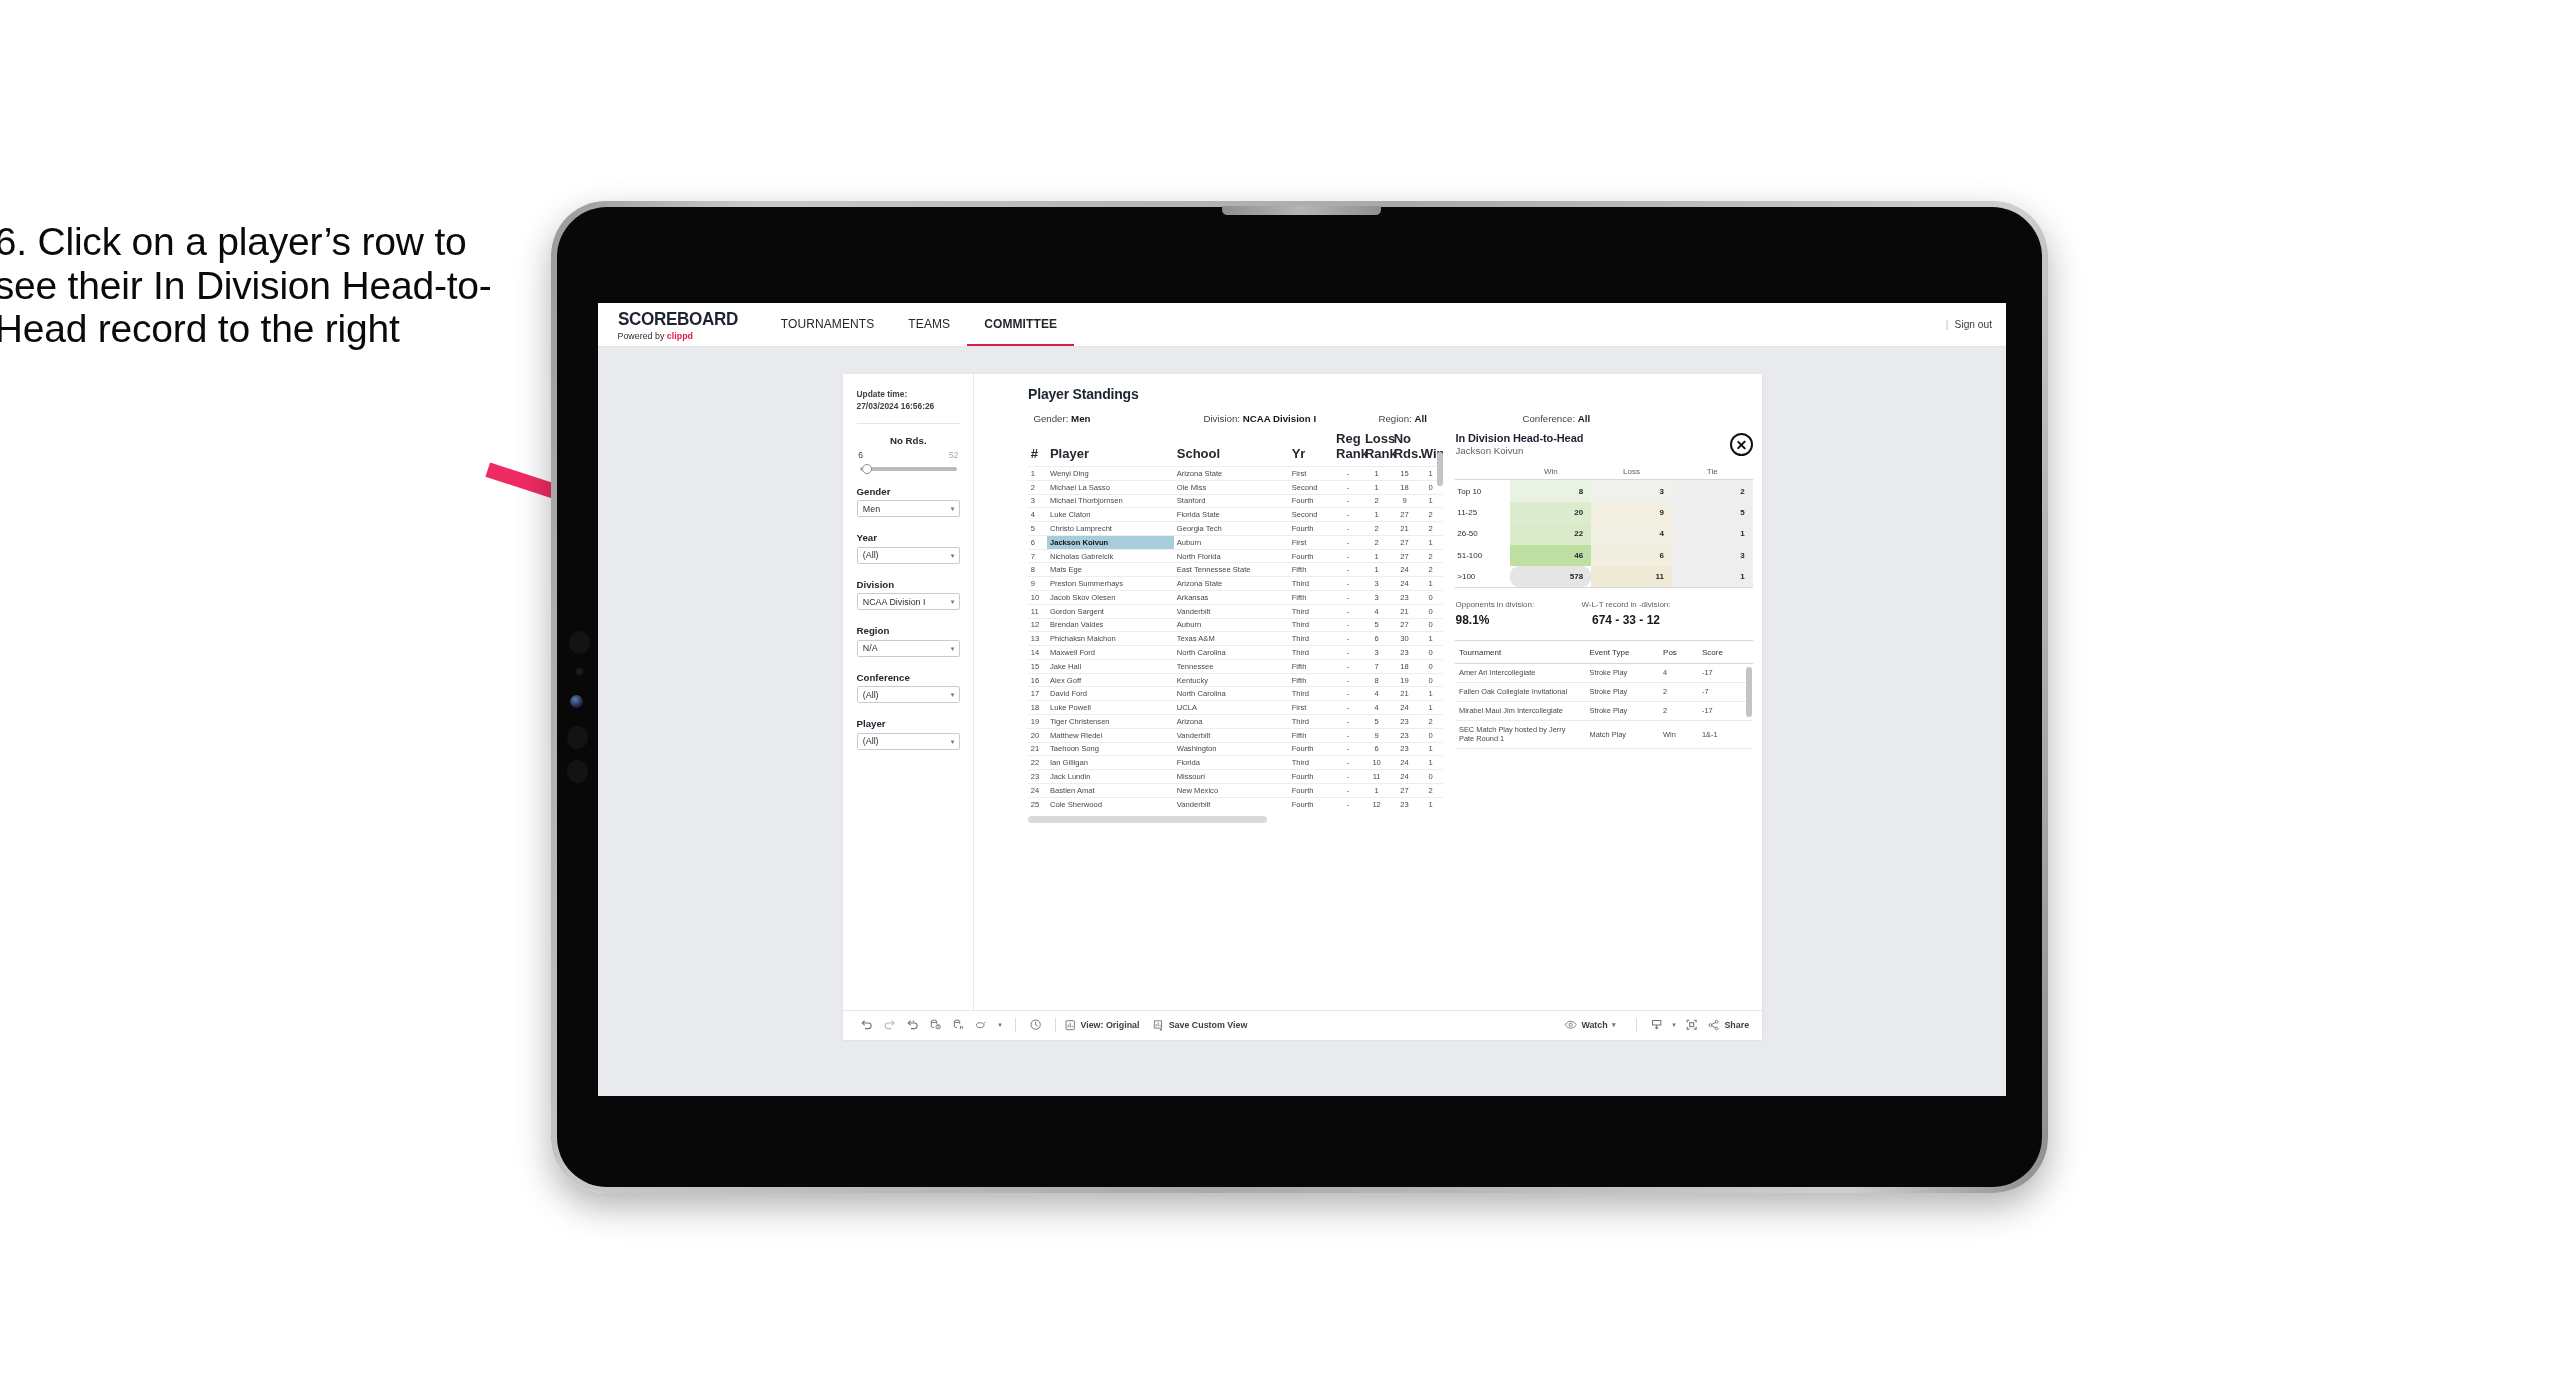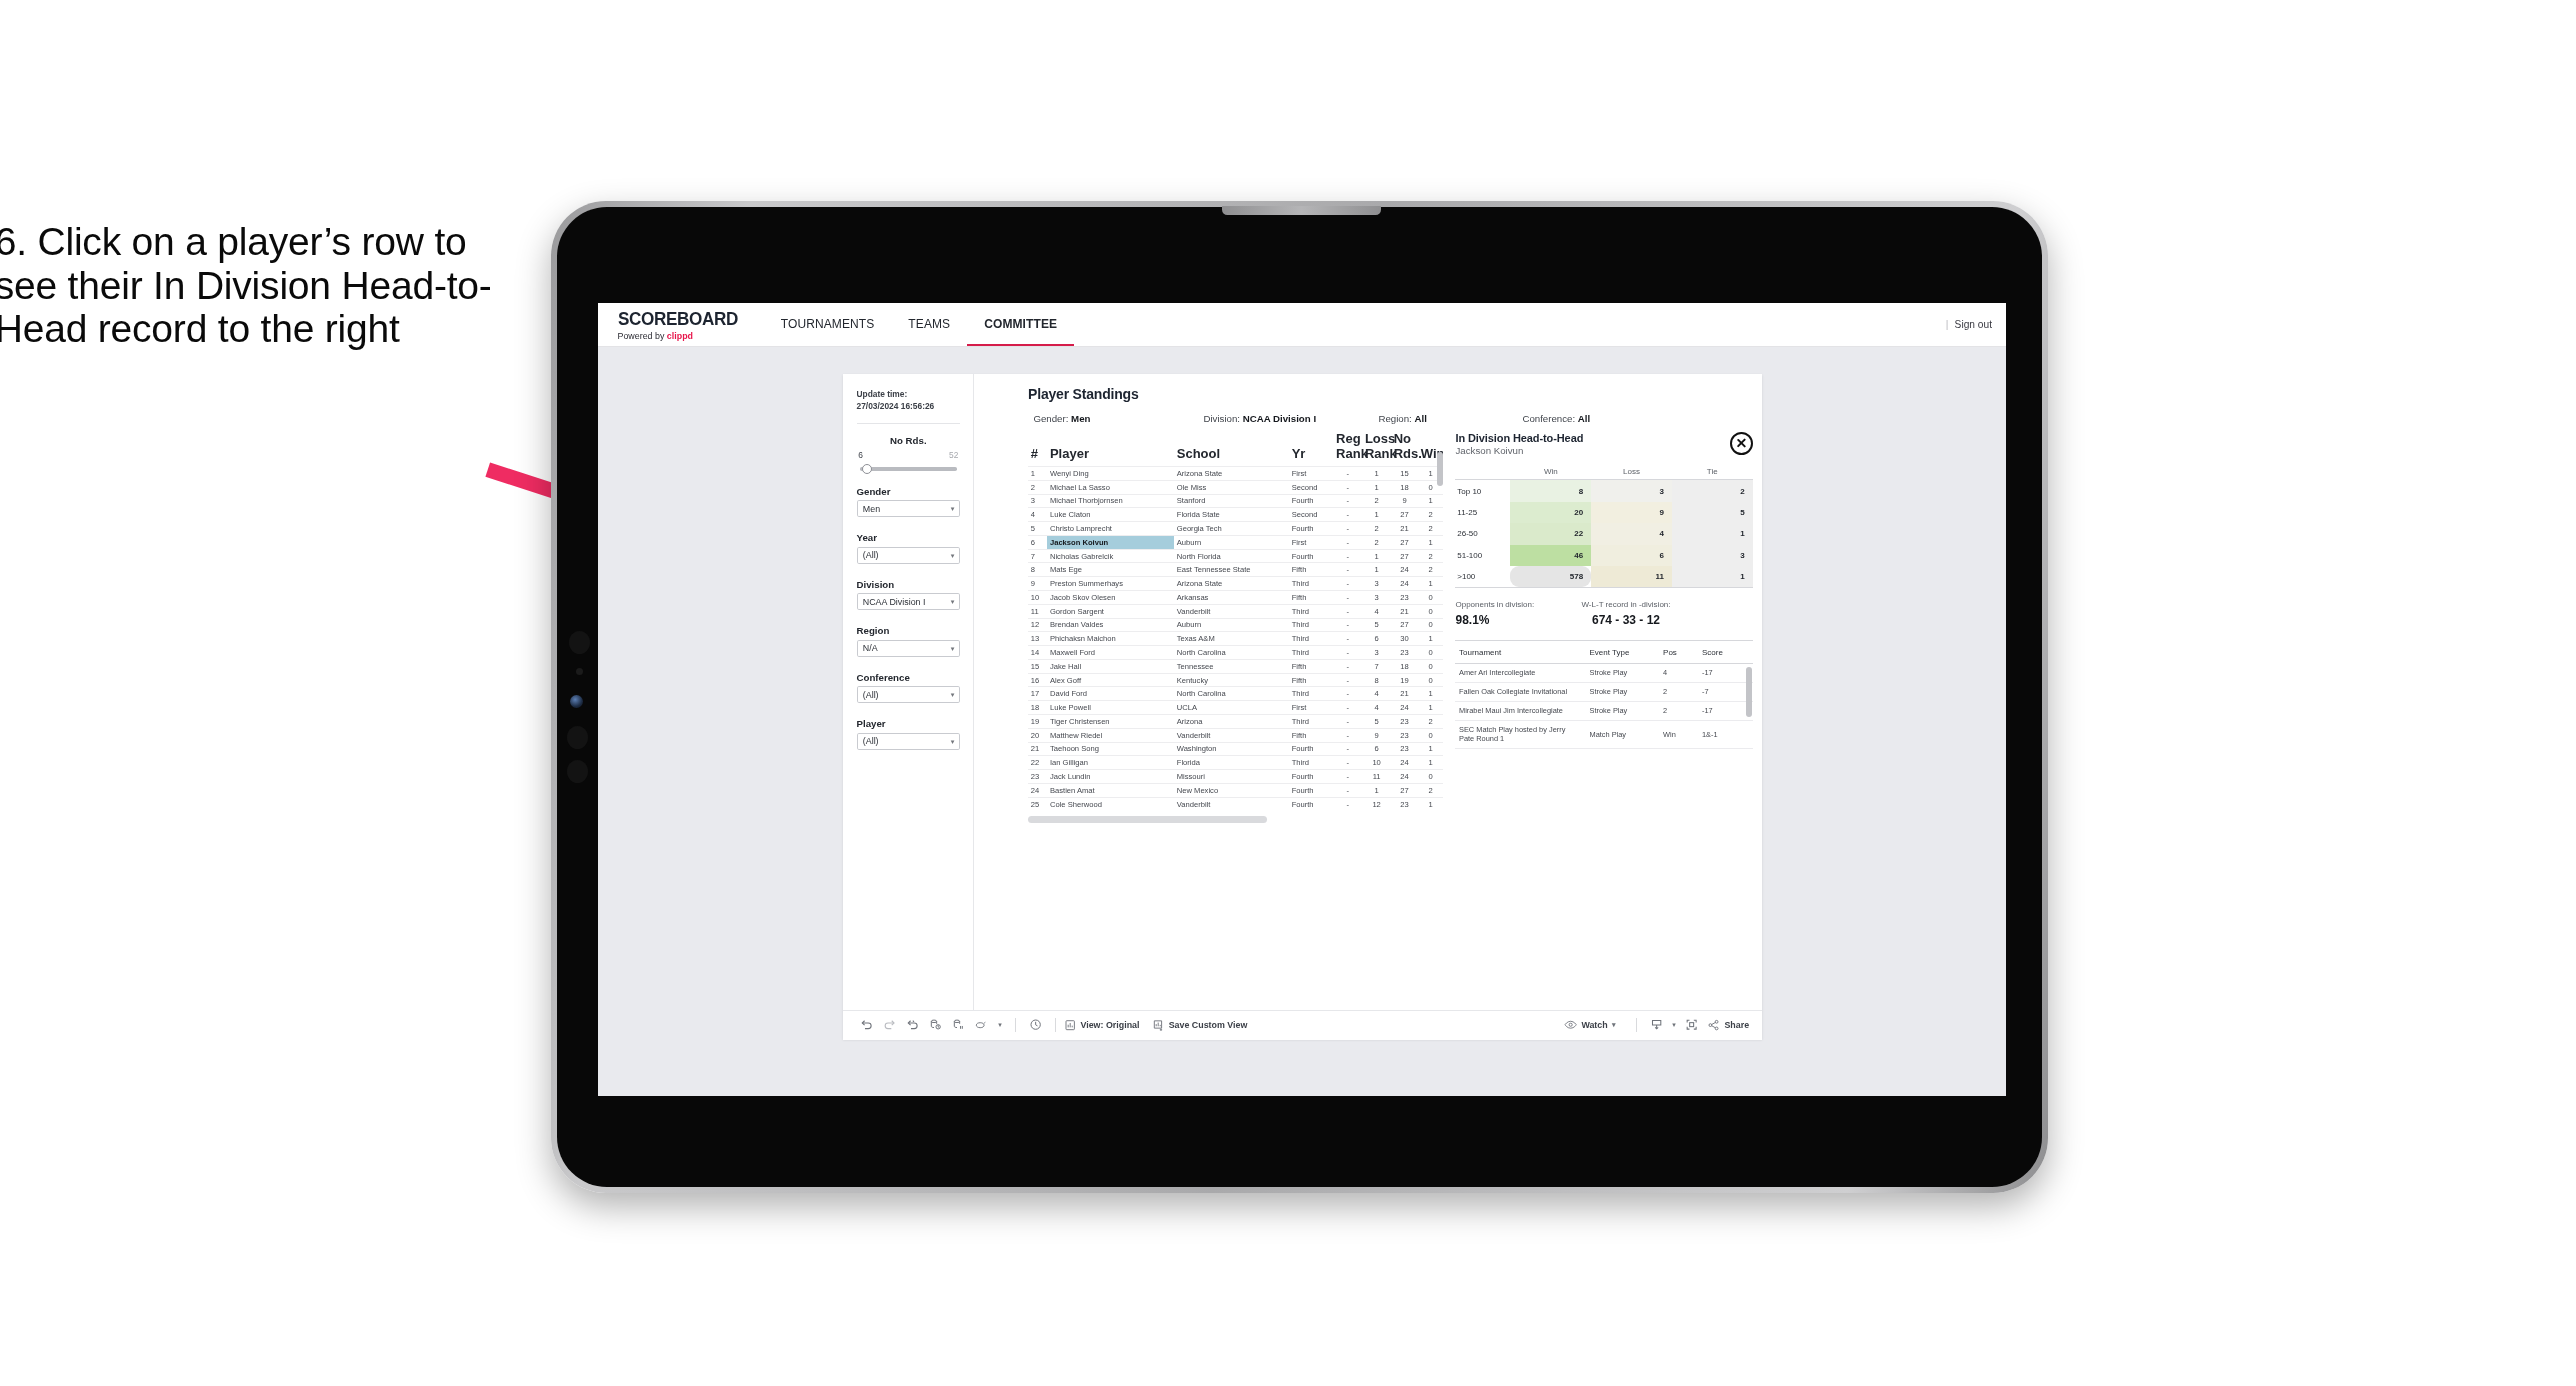--- a/index.html
+++ b/index.html
@@ -127,21 +127,21 @@
   .c-yr { width: 41px; } .c-rr { width: 26.6px; text-align:center; } .c-cr { width: 26.6px; text-align:center; }
   .c-nr { width: 25px; text-align:center; } .c-w { width: 23px; text-align:center; }
   td.ctr { text-align: center; }
   tr.sel td.pl-cell { background:#a5cddc; color:#15181d; font-weight: 600; }
   .tbl-scroll { position: relative; overflow: hidden; }
   .vscroll { position:absolute; right:0; top: 19.5px; width: 6.2px; height: 34px; background:#c3c4c8; border-radius: 3.5px; }
   .hscroll { height: 7px; background:#d9dadd; width: 239px; border-radius: 3.5px; margin-top: 5.3px; }
 
   
   .detail { flex:1; display:flex; flex-direction:column; min-width:0; position: relative; }
-  .detail-hd { display:flex; align-items:center; justify-content: space-between; }
+  .detail-hd { display:flex; align-items:flex-end; justify-content: space-between; }
   .detail-title { font-size: 11px; font-weight: 700; color:#1d2430; letter-spacing: -0.1px; }
   .detail-sub { font-size: 9.7px; color:#60646b; margin-top: 0.9px; }
   .close-btn { width: 23px; height: 23px; border: 2.1px solid #111; border-radius: 50%; position: relative; flex-shrink:0; margin-top: -1.8px; }
   .close-btn:before, .close-btn:after {
     content:""; position:absolute; left: 4px; top: 8.4px; width: 10.6px; height: 2.1px; background:#111; border-radius:0.9px;
   }
   .close-btn:before { transform: rotate(45deg); }
   .close-btn:after  { transform: rotate(-45deg); }
 
   table.h2h { width: 100%; border-collapse: collapse; margin-top: 10.6px; table-layout: fixed; }

